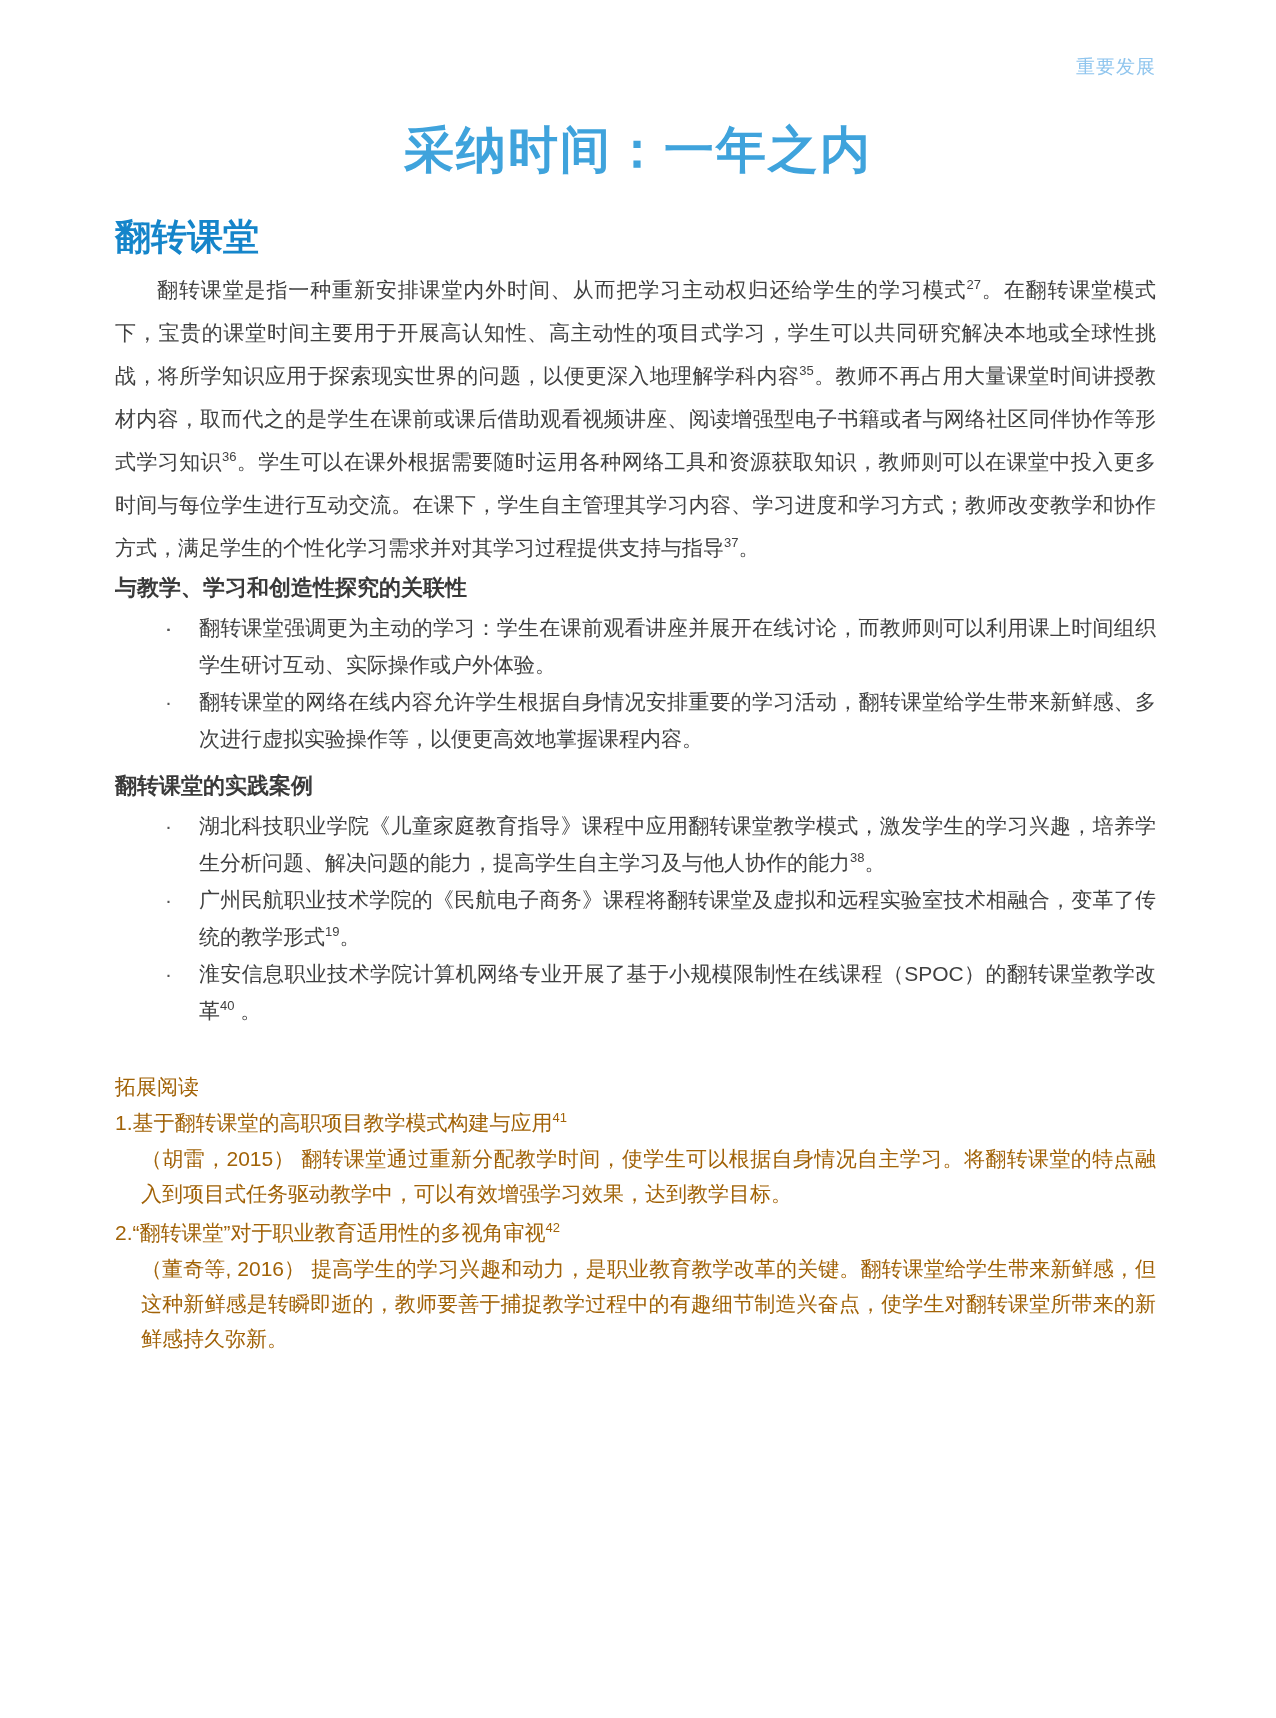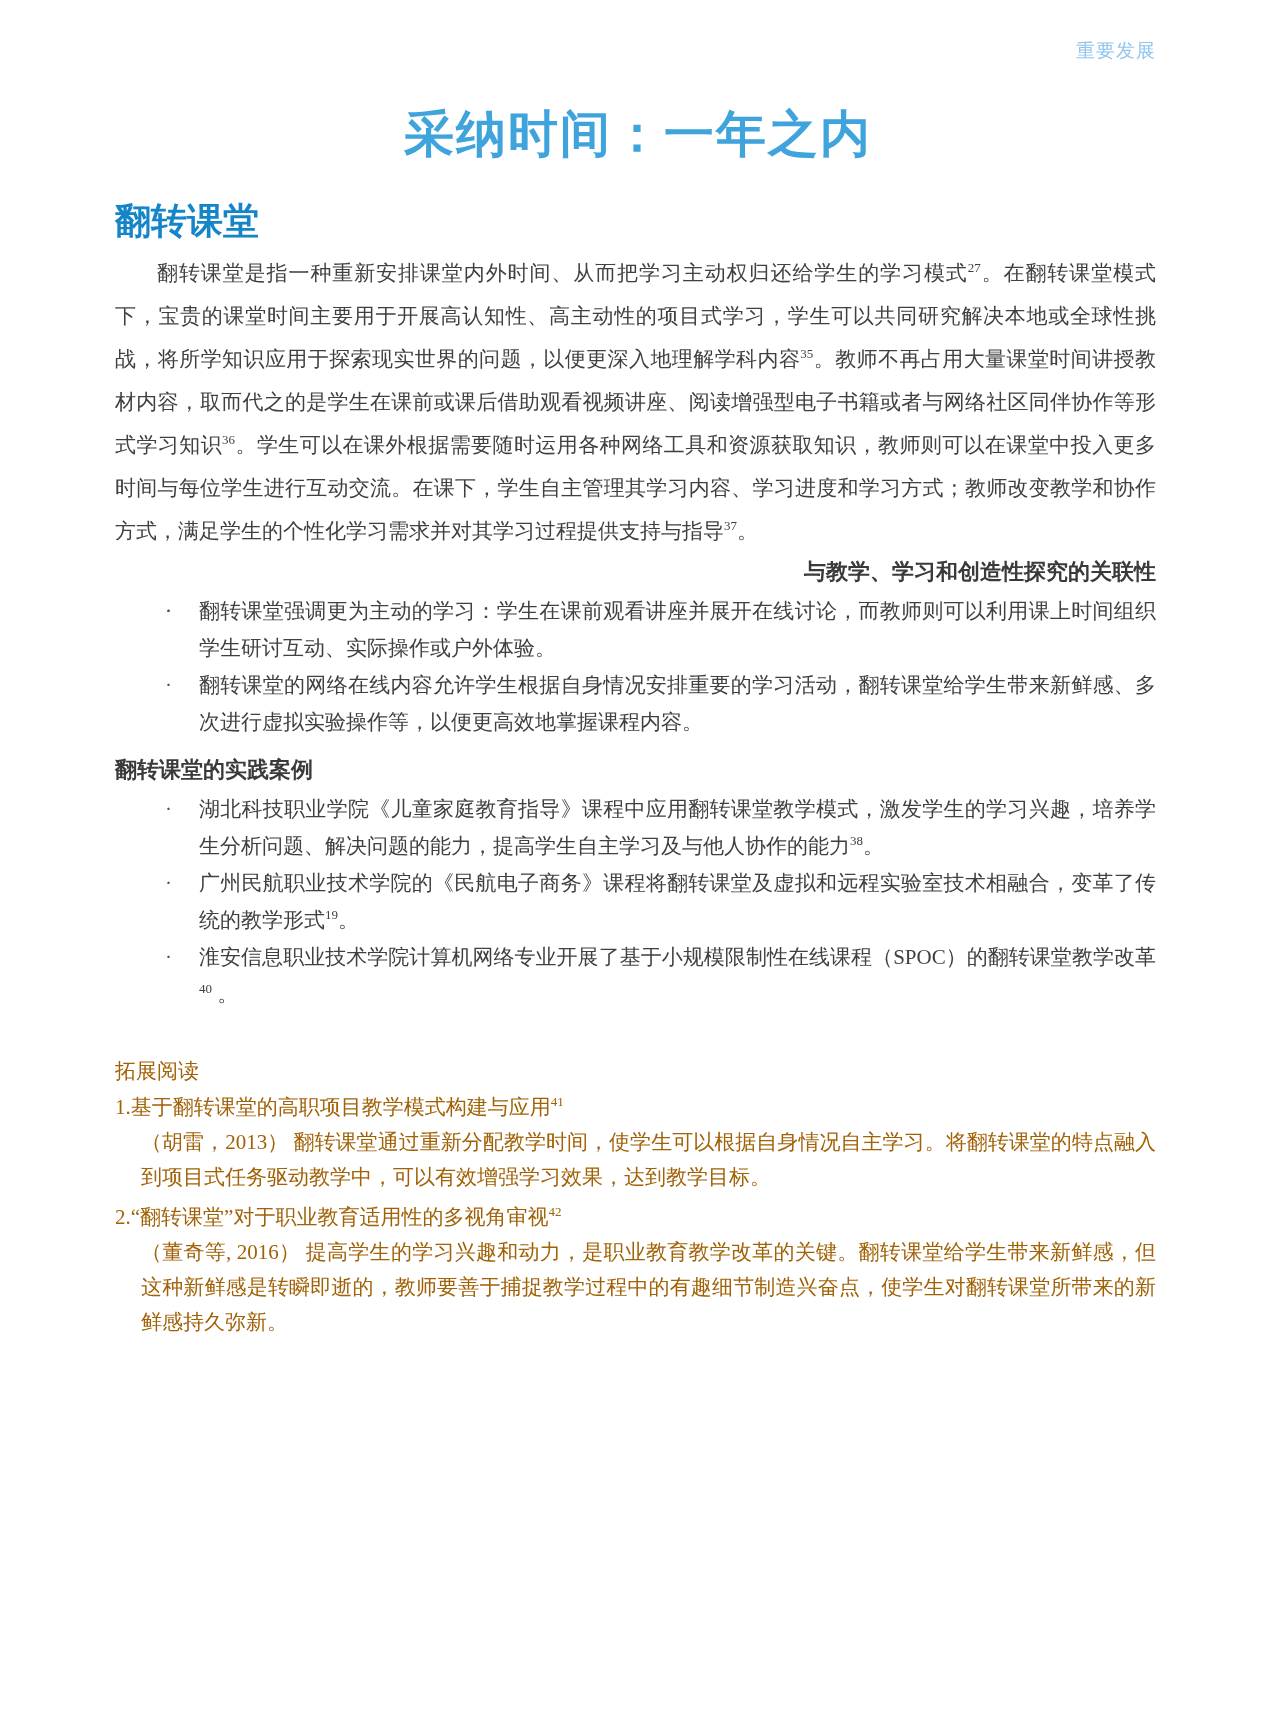--- a/index.html
+++ b/index.html
@@ -1,22 +1,23 @@
 <!DOCTYPE html>
 <html><head>
 <meta charset="utf-8">
 <style>
   html,body { margin:0; padding:0; background:#ffffff; }
   .page {
     position:relative;
     width:1276px; height:1510px;
     background:#ffffff;
-    font-family:Liberation Serif, serif;
+    font-family:Liberation Sans, sans-serif;
     color:#404040;
     overflow:hidden;
+    margin-top:16px;
   }
   .corner-label {
     position:absolute; top:38px; right:120px;
     font-size:19px; color:#8FC5EE; letter-spacing:1px;
   }
   .main-title {
     position:absolute; top:104px; left:0; width:100%;
     text-align:center;
     font-size:50px; font-weight:bold; color:#3FA3DC;
     letter-spacing:2px; line-height:1.2;
@@ -30,21 +31,21 @@
   }
   .intro {
     margin:8px 0 0 0;
     font-size:21px; line-height:43px; color:#404040;
     text-align:justify; text-indent:2em;
   }
   sup { font-size:13px; line-height:0; vertical-align:super; }
   .subheading {
     font-size:22px; font-weight:bold; color:#3a3a3a; line-height:30px;
   }
-  .subheading.relevance { margin:4px 0 0 0;text-align:right; }
+  .subheading.relevance { margin:4px 0 0 0; }
   .subheading.cases { margin:14px 0 0 0; }
   .bullet-list { margin:6px 0 0 0; padding:0; list-style:none; }
   .bullet-item {
     position:relative; padding-left:84px;
     font-size:21px; line-height:37px; color:#404040;
     text-align:justify;
   }
   .bullet-item .dot {
     position:absolute; left:50px; top:0;
     color:#555555; font-size:21px;
@@ -116,21 +117,21 @@
         <span class="dot">·</span>
         <span>淮安信息职业技术学院计算机网络专业开展了基于小规模限制性在线课程（SPOC）的翻转课堂教学改革<sup>40</sup> 。</span>
       </li>
     </ul>
 
     <div class="reading">
       <div class="reading-label">拓展阅读</div>
 
       <div class="reading-item1">
         <div class="reading-title">1.基于翻转课堂的高职项目教学模式构建与应用<sup>41</sup></div>
-        <p class="reading-desc">（胡雷，2013） 翻转课堂通过重新分配教学时间，使学生可以根据自身情况自主学习。将翻转课堂的特点融入到项目式任务驱动教学中，可以有效增强学习效果，达到教学目标。</p>
+        <p class="reading-desc">（胡雷，2015） 翻转课堂通过重新分配教学时间，使学生可以根据自身情况自主学习。将翻转课堂的特点融入到项目式任务驱动教学中，可以有效增强学习效果，达到教学目标。</p>
       </div>
 
       <div class="reading-item2">
         <div class="reading-title">2.“翻转课堂”对于职业教育适用性的多视角审视<sup>42</sup></div>
         <p class="reading-desc">（董奇等, 2016） 提高学生的学习兴趣和动力，是职业教育教学改革的关键。翻转课堂给学生带来新鲜感，但这种新鲜感是转瞬即逝的，教师要善于捕捉教学过程中的有趣细节制造兴奋点，使学生对翻转课堂所带来的新鲜感持久弥新。</p>
       </div>
     </div>
 
   </div>
 

